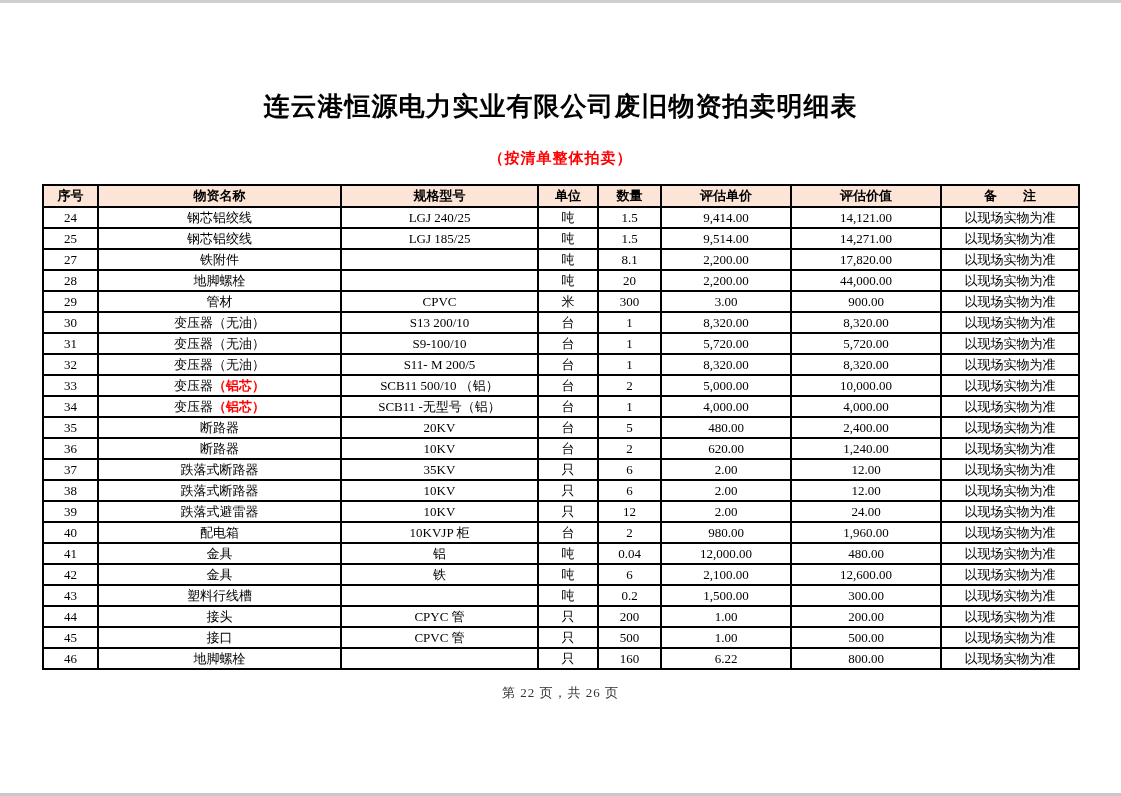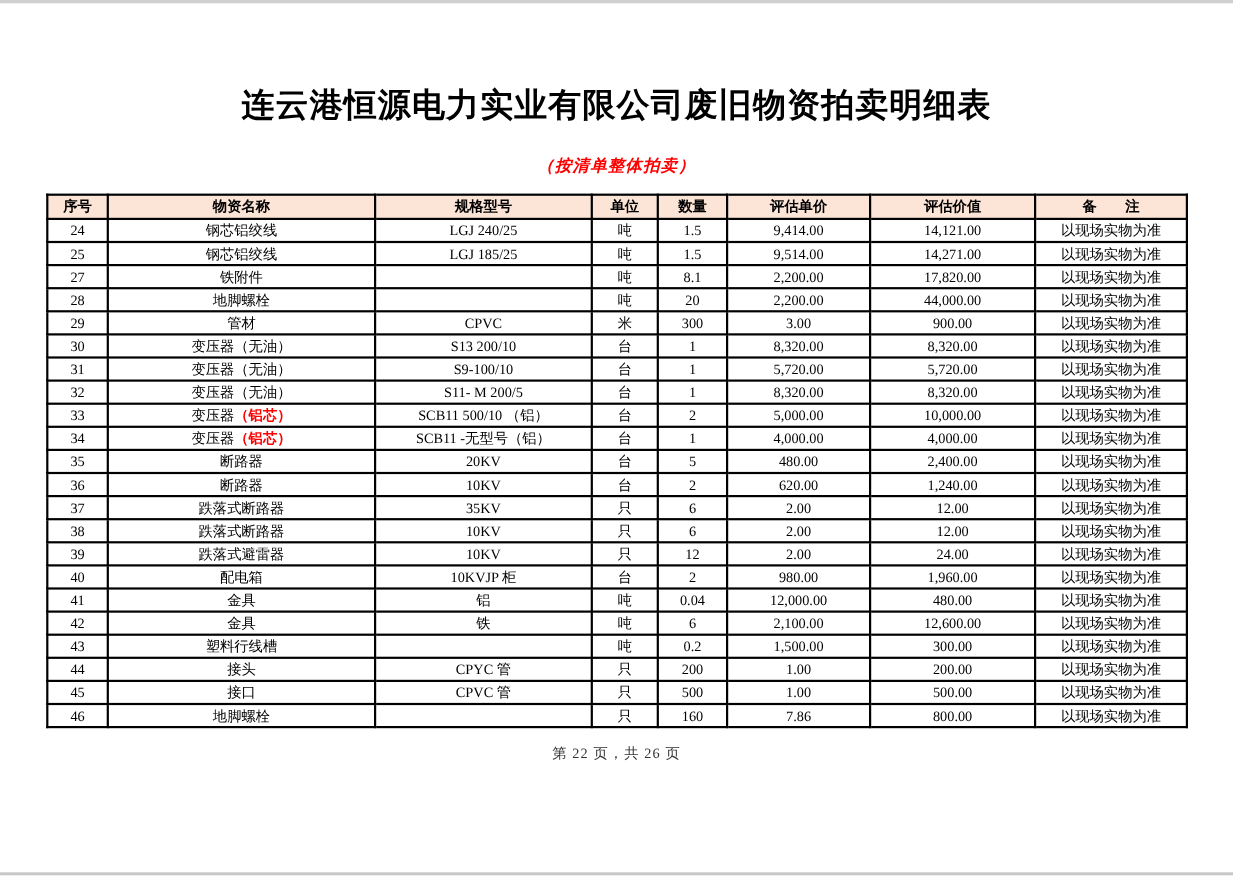--- a/index.html
+++ b/index.html
@@ -14,39 +14,38 @@
   .page {
     position: relative;
     width: 1121px;
     height: 796px;
     background: #ffffff;
     border-top: 3px solid #cfcfcf;
     border-bottom: 3px solid #c8c8c8;
     box-sizing: border-box;
   }
   .doc-title {
-    margin: 0;
+    margin: 14px;
     padding-top: 72px;
     text-align: center;
     font-family: "Liberation Sans", "DejaVu Sans", sans-serif;
     font-weight: bold;
-    font-size: 30px;
+    font-size: 26px;
     color: #000000;
     letter-spacing: 1px;
   }
   .doc-subtitle {
     margin: 16px;
     padding-top: 9px;
     text-align: center;
     font-family: "Liberation Sans", "DejaVu Sans", sans-serif;
     font-weight: bold;
     font-size: 15px;
     color: #ff0000;
     letter-spacing: 1px;
-    font-style: italic;
   }
   table.auction {
     border-collapse: collapse;
     table-layout: fixed;
     width: 1036px;
     margin: 14px 0 0 42px;
   }
   table.auction th, table.auction td {
     border: 2px solid #000000;
     padding: 0 2px;
@@ -323,21 +322,21 @@
     <td>1.00</td>
     <td>500.00</td>
     <td>以现场实物为准</td>
   </tr>
         <tr>
     <td>46</td>
     <td><span>地脚螺栓</span><span class="red-part"></span></td>
     <td></td>
     <td>只</td>
     <td>160</td>
-    <td>7.86</td>
+    <td>6.22</td>
     <td>800.00</td>
     <td>以现场实物为准</td>
   </tr>
       </tbody>
   </table>
 
   <div class="page-footer">第 22 页，共 26 页</div>
 
 </div>
 

